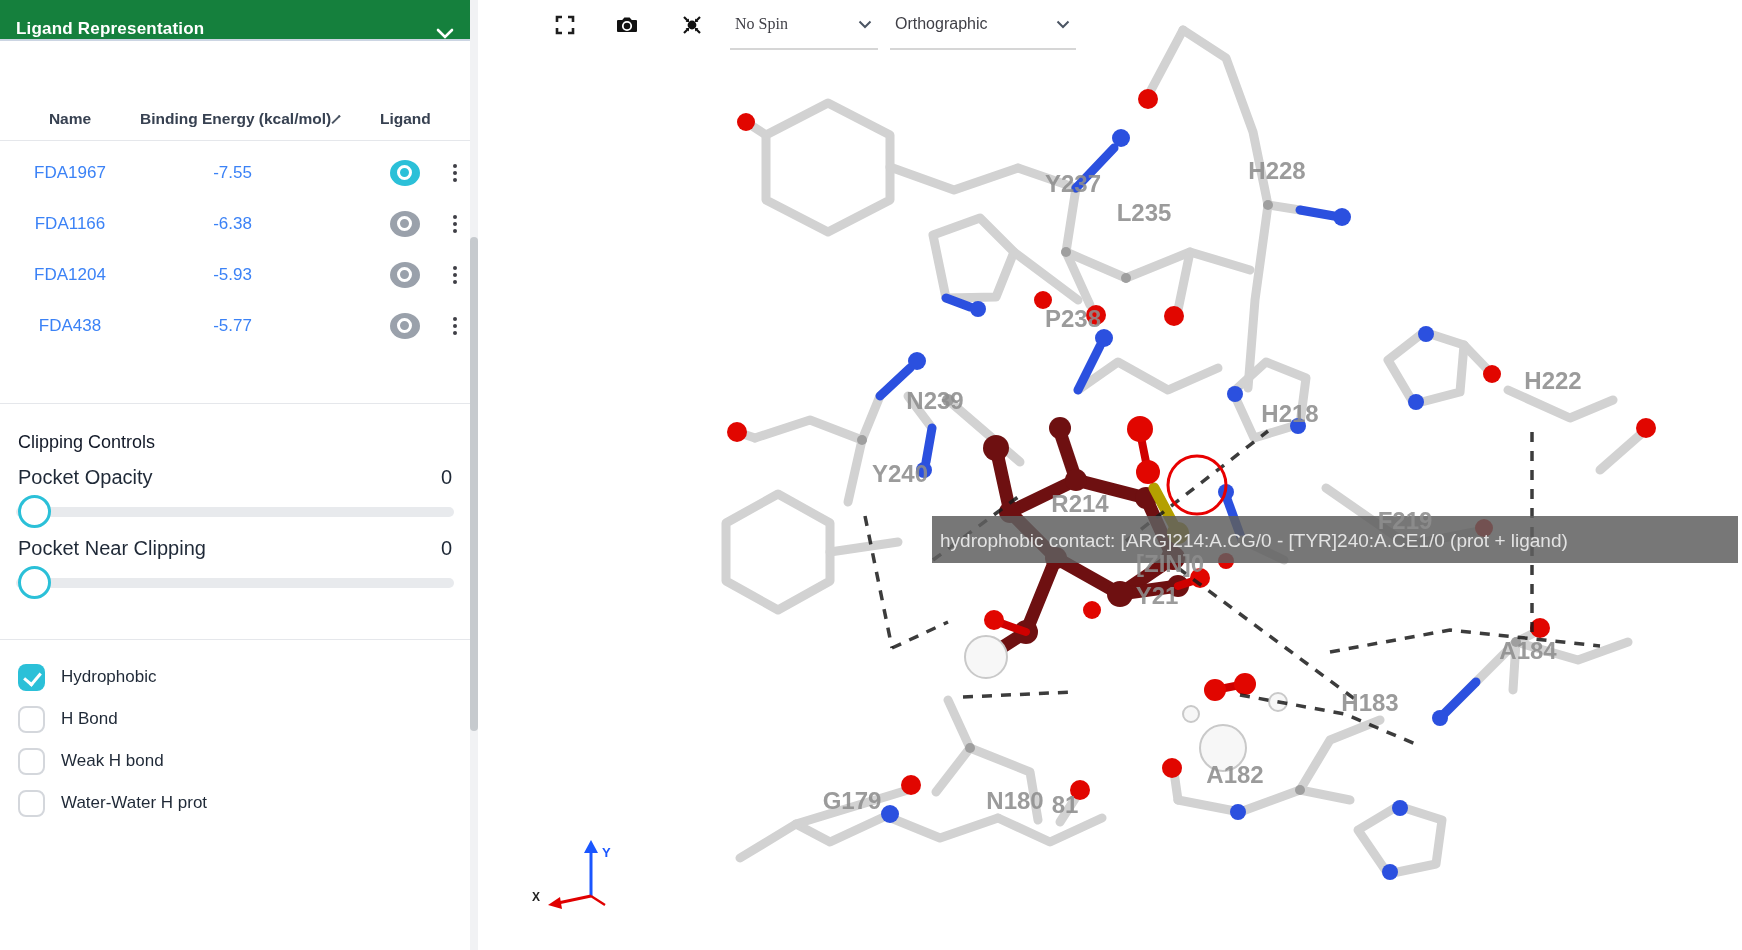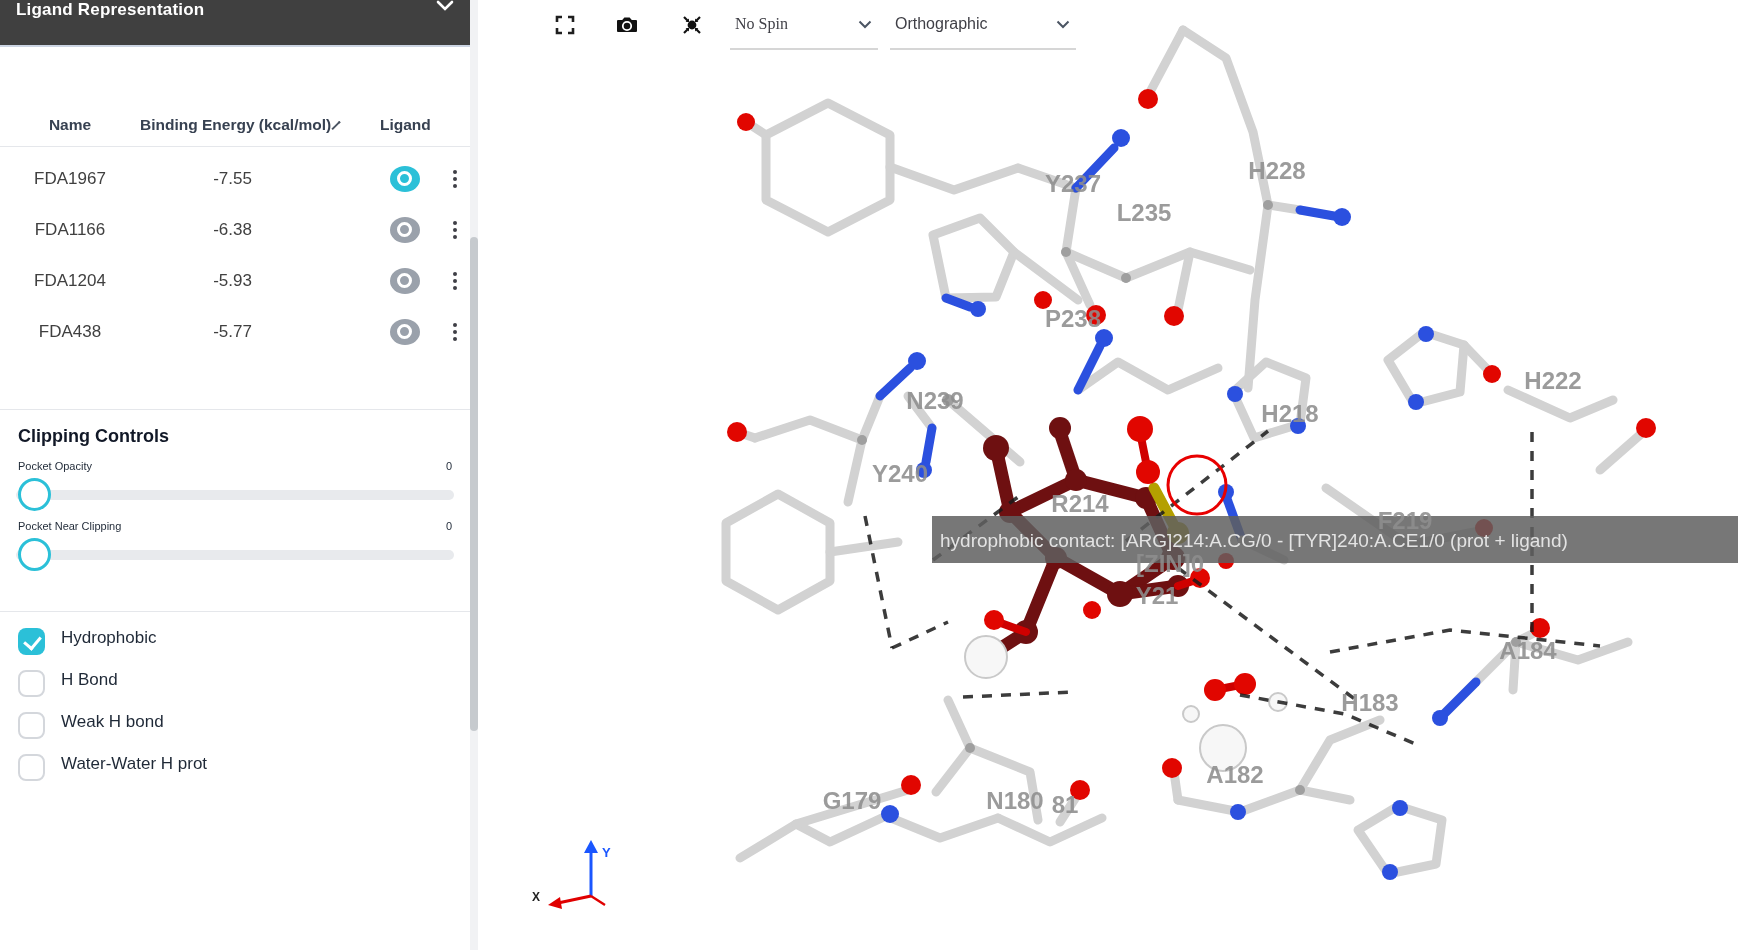--- a/index.html
+++ b/index.html
@@ -1,61 +1,61 @@
 <!DOCTYPE html>
 <html><head>
 <meta charset="utf-8">
 <style>
   html,body{margin:0;padding:0;background:#fff;width:1742px;height:950px;overflow:hidden;
     font-family:"Liberation Sans", sans-serif;}
   .app{position:relative;width:1742px;height:950px;background:#fff;}
 
   
   .sidebar{position:absolute;left:0;top:0;width:470px;height:950px;background:#fff;}
-  .panel-header{height:47px;background:#404040;color:#fff;display:flex;align-items:flex-start;
+  .panel-header{height:41px;background:#15803d;color:#fff;display:flex;align-items:flex-end;
     justify-content:space-between;padding:0 16px;border-bottom:2px solid #ccd5e3;box-sizing:border-box;}
   .panel-title{font-size:17px;font-weight:700;letter-spacing:.2px;}
 
   .t-head{display:grid;grid-template-columns:140px 185px 105px 40px;align-items:end;height:100px;
     box-sizing:border-box;padding-bottom:12px;border-bottom:1px solid #e5e7eb;}
   .t-head span, .t-head div{font-size:15.5px;font-weight:700;color:#374151;white-space:nowrap;}
   .col-name{text-align:center;}
   .col-energy{display:flex;align-items:center;gap:4px;}
   .sort-caret{width:9px;height:9px;border-left:2.5px solid #4b5563;border-top:2.5px solid #4b5563;
     transform:rotate(45deg);margin-top:1px;}
   .col-ligand{text-align:center;padding-left:55px;}
 
   #ligand-rows{margin-top:6px;}
   .t-row{display:grid;grid-template-columns:140px 185px 105px 40px;height:51px;align-items:center;}
-  .cell{font-size:17px;color:#404040;}
+  .cell{font-size:17px;color:#3b82f6;}
   .cell.name,.cell.energy{text-align:center;}
   .eyecell{display:flex;justify-content:center;padding-left:55px;}
   .eye{width:30px;height:26px;border-radius:50%;background:#9aa1ab;position:relative;cursor:pointer;}
   .eye.active{background:#2bc0d8;}
   .eye::after{content:"";position:absolute;left:7px;top:5px;width:9px;height:9px;
     border:3.5px solid #fff;border-radius:50%;}
   .kebab{display:flex;flex-direction:column;gap:3px;align-items:center;padding-left:10px;cursor:pointer;}
   .kebab i{width:4px;height:4px;border-radius:50%;background:#3f3f46;}
 
   hr.divider{border:none;border-top:1px solid #e5e7eb;margin:0;}
   #hr1{margin-top:52px;}
   #hr2{margin-top:39px;}
-  .section-heading{font-size:18px;font-weight:700;color:#111827;margin:16px 0 0 18px;}
+  .section-heading{font-size:18px;font-weight:400;color:#111827;margin:28px 0 0 18px;}
   #highlights-heading{margin-top:27px;}
 
   #sliders{margin-top:13px;}
   .s-label-row{display:flex;justify-content:space-between;padding:0 18px;margin-top:8px;
-    font-size:11px;color:#1f2937;}
+    font-size:20px;color:#1f2937;}
   .s-track-wrap{position:relative;height:34px;margin:6px 16px 0 16px;}
   .s-track{position:absolute;top:12px;left:0;right:0;height:10px;background:#e8eaed;border-radius:6px;}
   .s-thumb{position:absolute;left:2px;top:0;width:33px;height:33px;background:#fff;
     border:3.5px solid #2bc0d8;border-radius:50%;box-sizing:border-box;cursor:pointer;}
 
   #checkboxes{margin-top:16px;}
-  .cb-row{display:flex;gap:16px;padding-left:18px;height:42px;}
+  .cb-row{display:flex;align-items:center;gap:16px;padding-left:18px;height:42px;}
   .cb{width:27px;height:27px;border-radius:8px;box-sizing:border-box;border:2px solid #d4d7dc;
     background:#fff;position:relative;cursor:pointer;flex:0 0 auto;}
   .cb.checked{background:#2bc0d8;border:none;}
   .cb.checked::after{content:"";position:absolute;left:9px;top:5px;width:8px;height:13px;
     border-right:3px solid #fff;border-bottom:3px solid #fff;transform:rotate(40deg);}
   .cb-label{font-size:17px;color:#1f2937;}
 
   
   .sb-track{position:absolute;left:470px;top:0;width:8px;height:950px;background:#f1f2f4;}
   .sb-thumb{position:absolute;left:470px;top:237px;width:8px;height:494px;background:#c6cace;border-radius:4px;}

